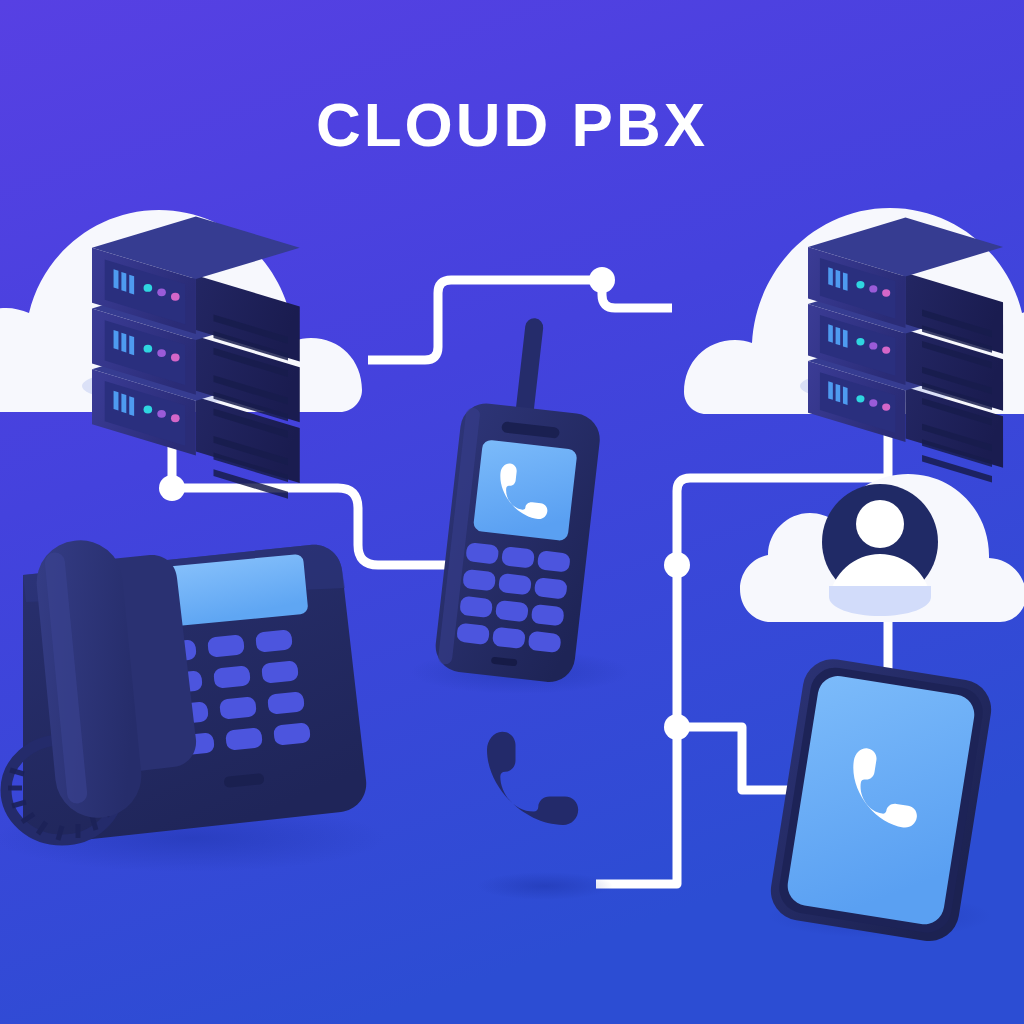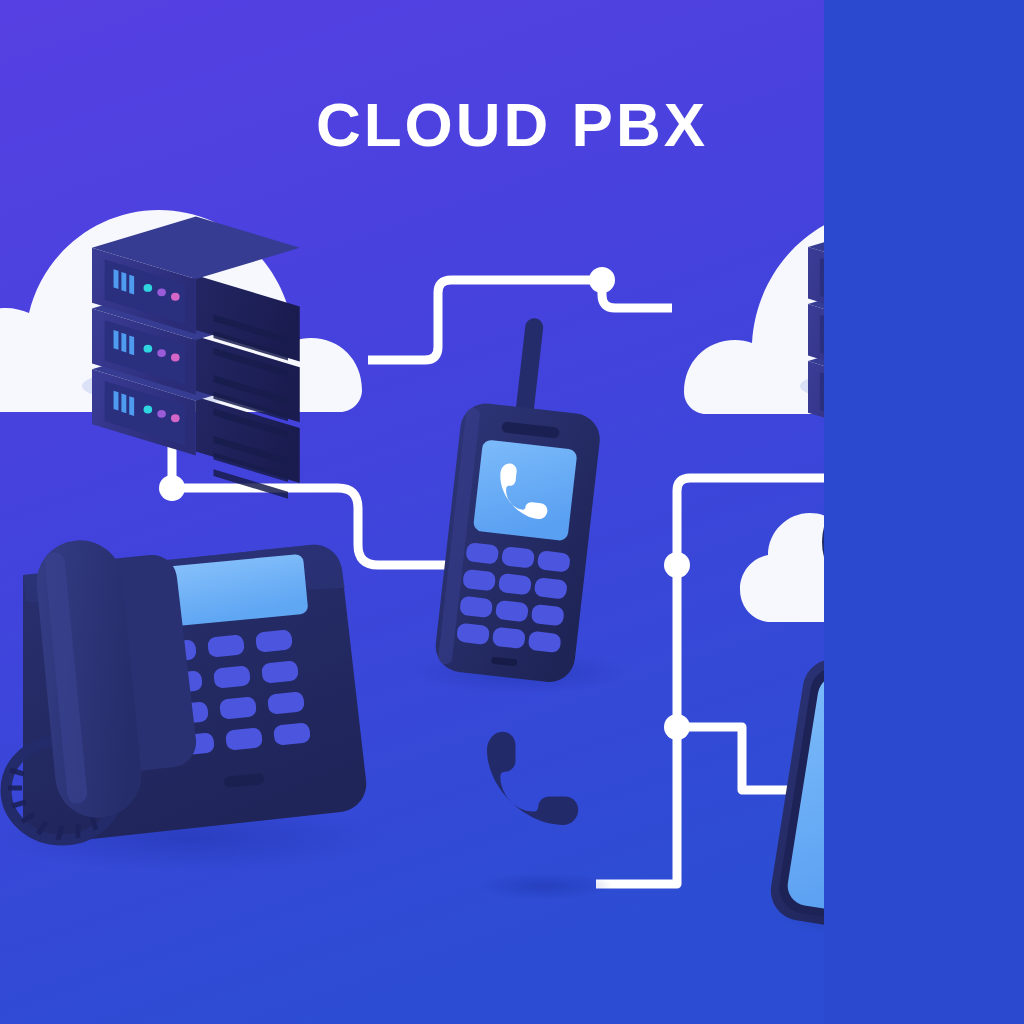--- a/index.html
+++ b/index.html
@@ -6,21 +6,21 @@
   html, body {
     margin: 0;
     padding: 0;
     background: #2b49cf;
   }
   body {
     font-family: "Liberation Sans", sans-serif;
   }
   #stage {
     position: relative;
-    width: 824px;
+    width: 1024px;
     height: 1024px;
     overflow: hidden;
   }
   #stage svg {
     display: block;
     width: 1024px;
     height: 1024px;
   }
   .title-text {
     font-family: "Liberation Sans", sans-serif;

